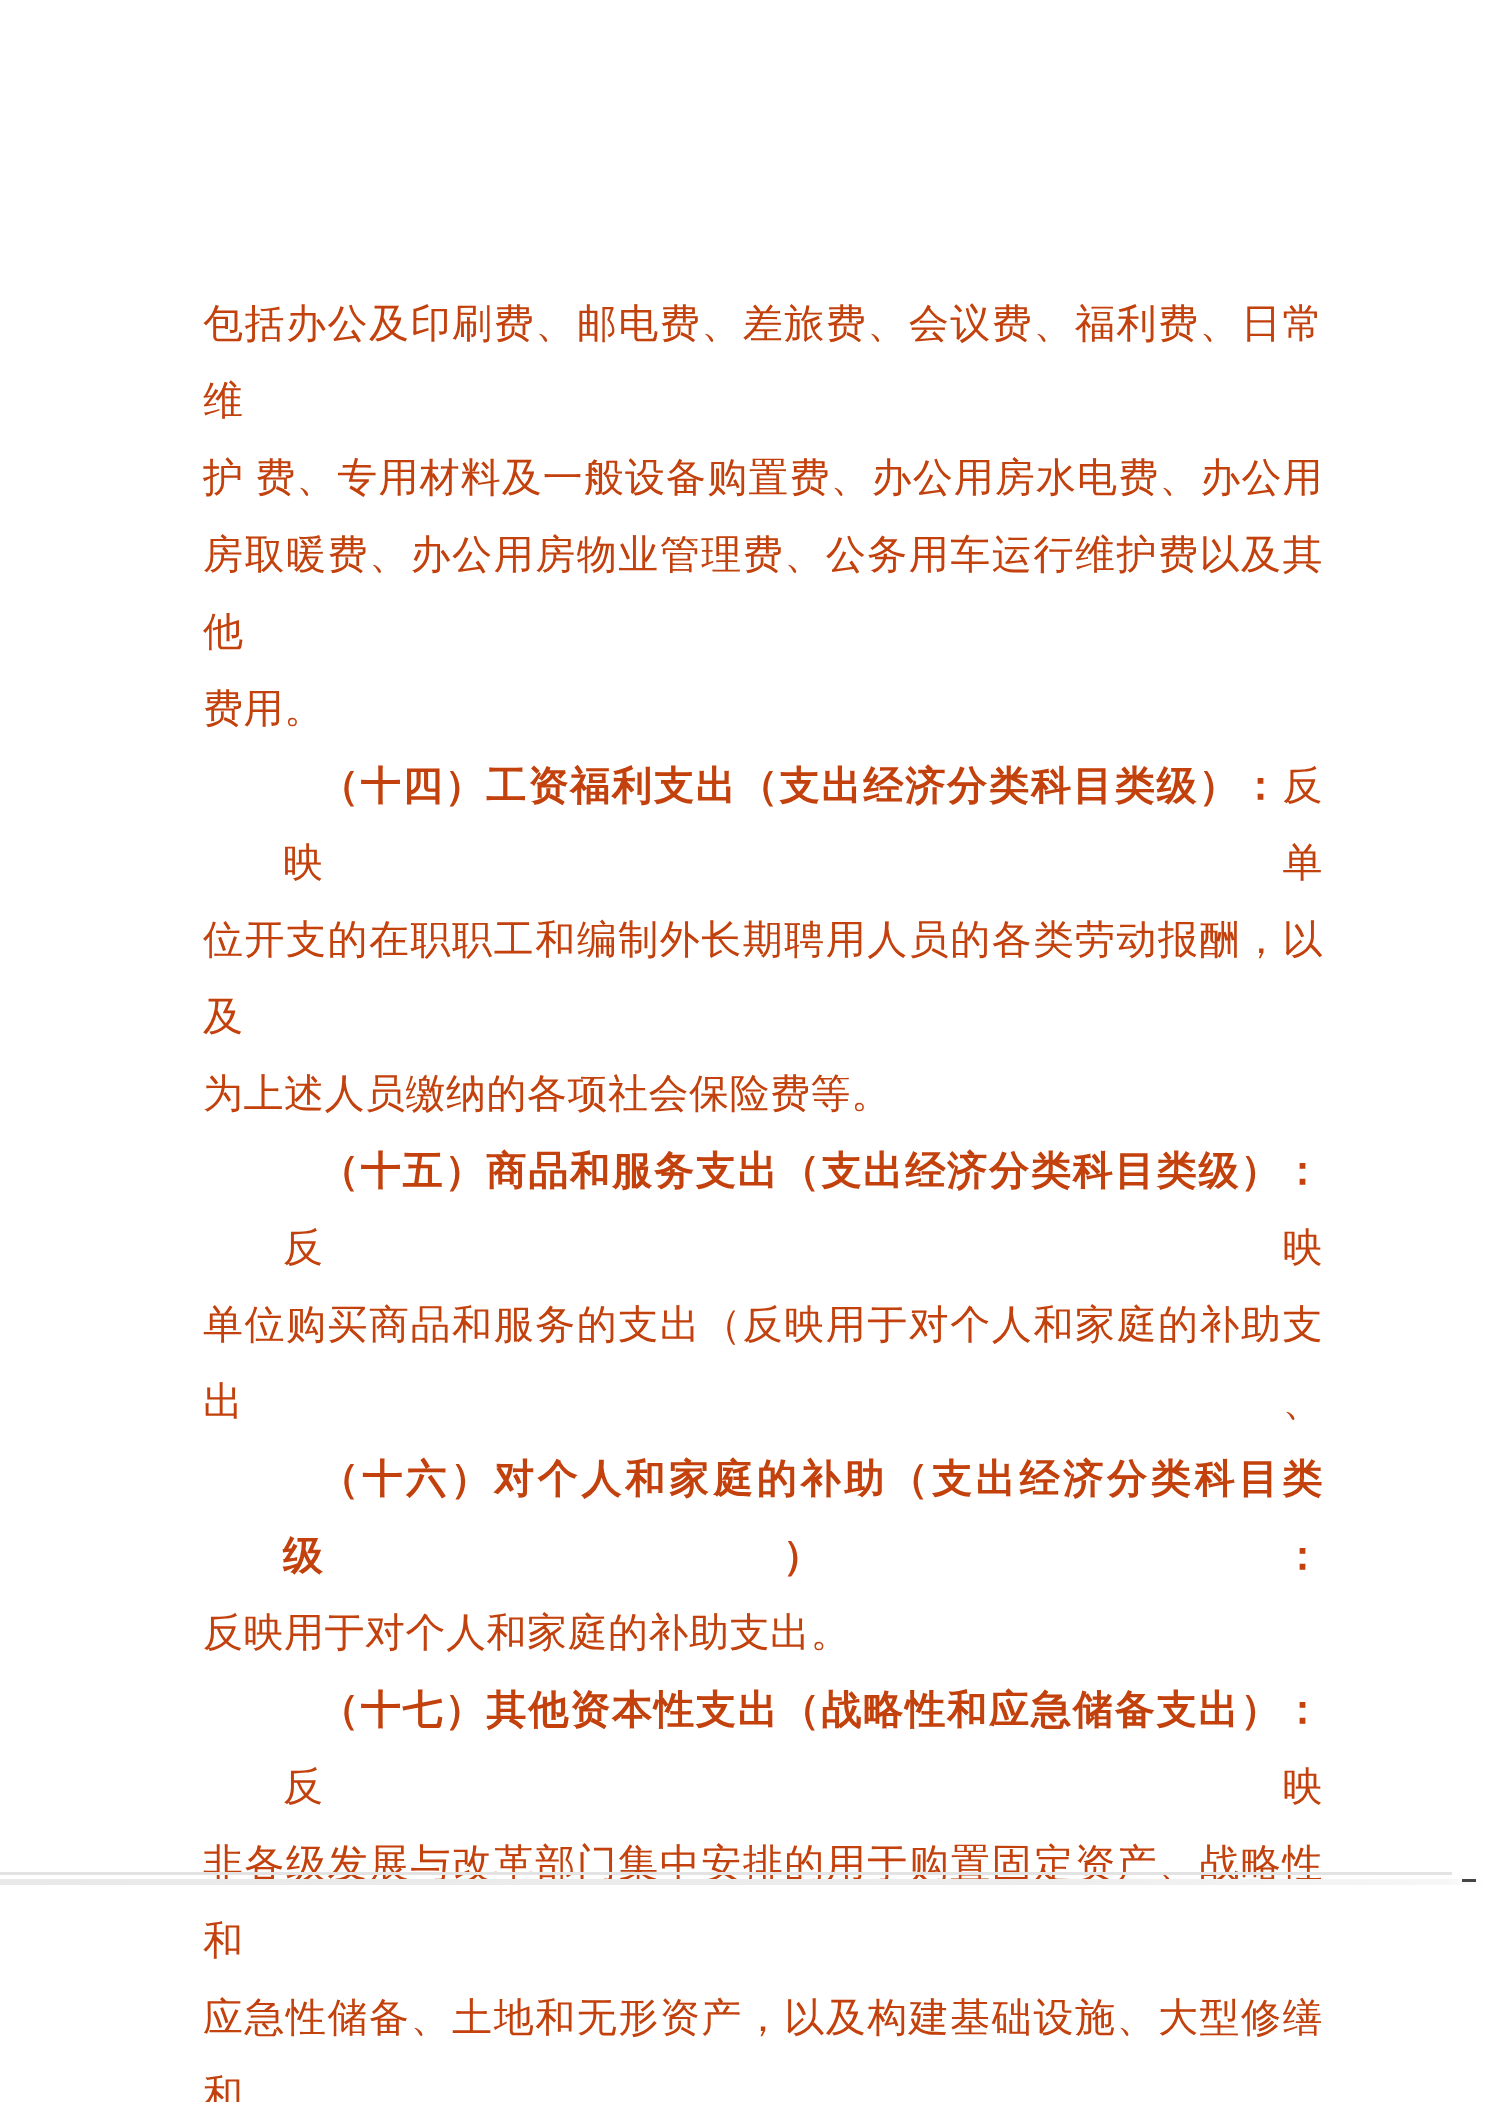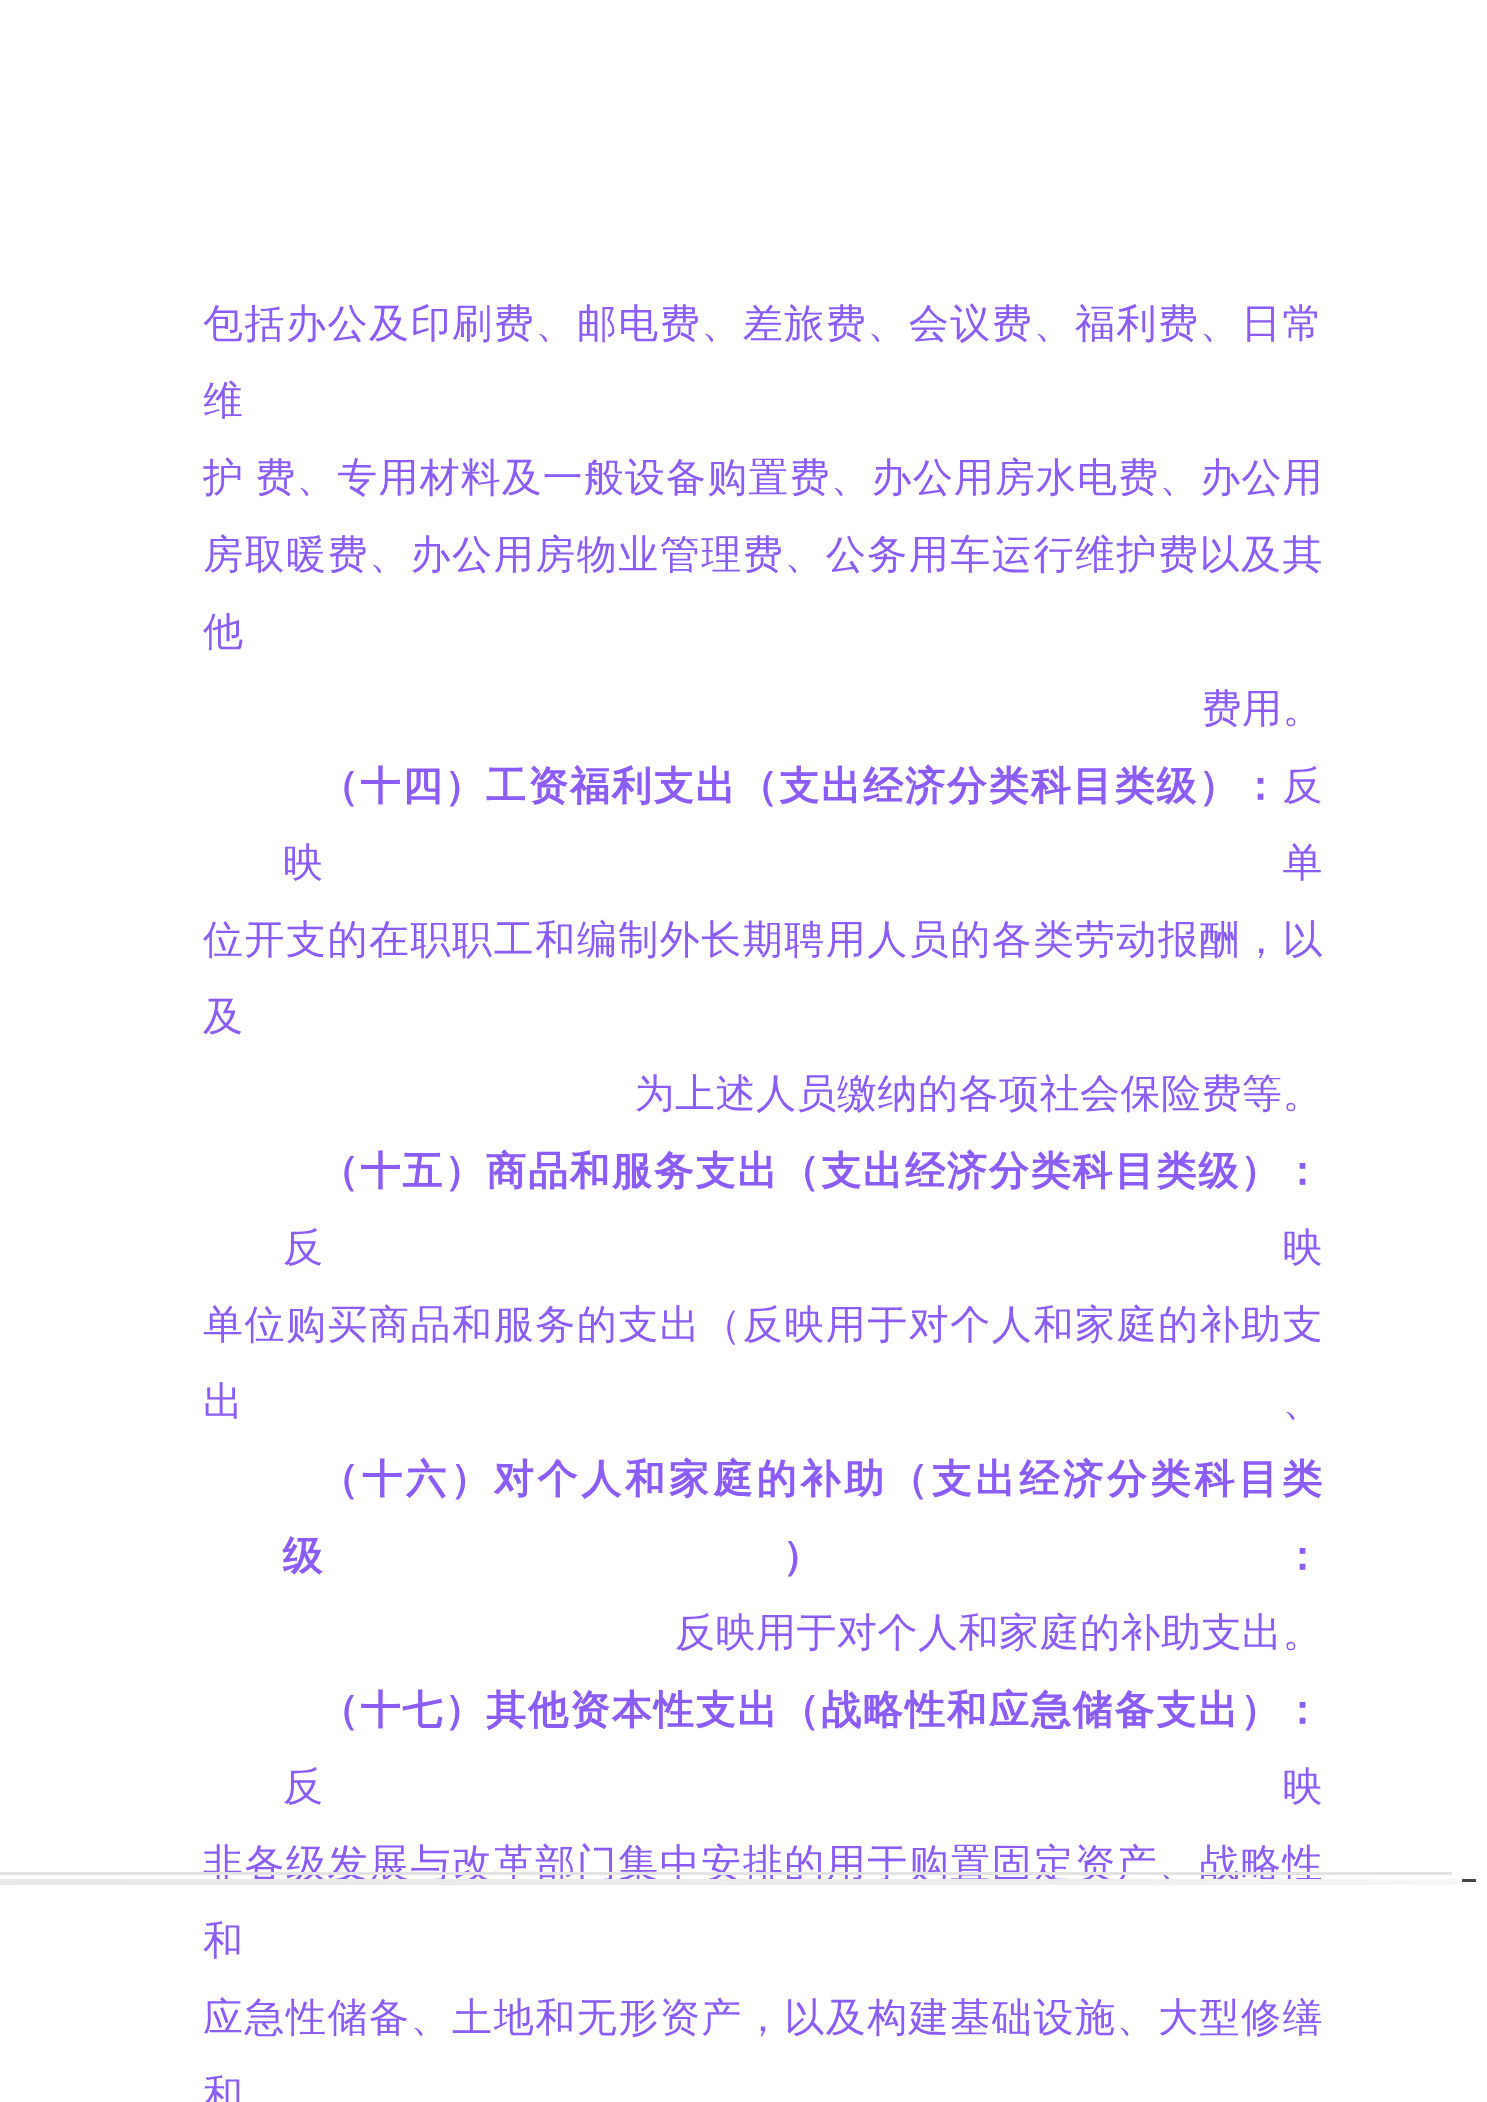--- a/index.html
+++ b/index.html
@@ -3,34 +3,34 @@
 <meta charset="utf-8">
 <style>
   html,body{margin:0;padding:0;background:#ffffff;}
   .page{
     position:relative;
     width:1487px;
     height:2102px;
     background:#ffffff;
     overflow:hidden;
     font-family:"Liberation Serif","DejaVu Serif",serif;
-    color:#8b5cf6;
+    color:#c2410c;
   }
   .text-block{
     position:absolute;
     left:203px;
     top:285px;
     width:1120px;
   }
   .line{
     min-height:77px;
     line-height:77px;
     font-size:40px;
     letter-spacing:0.5px;
-    text-align:right;
+    text-align:left;
     white-space:pre-wrap;
   }
   .line.justify{
     text-align:justify;
     text-align-last:justify;
   }
   .line.indent{
     padding-left:80px;
   }
   .seg.bold{

